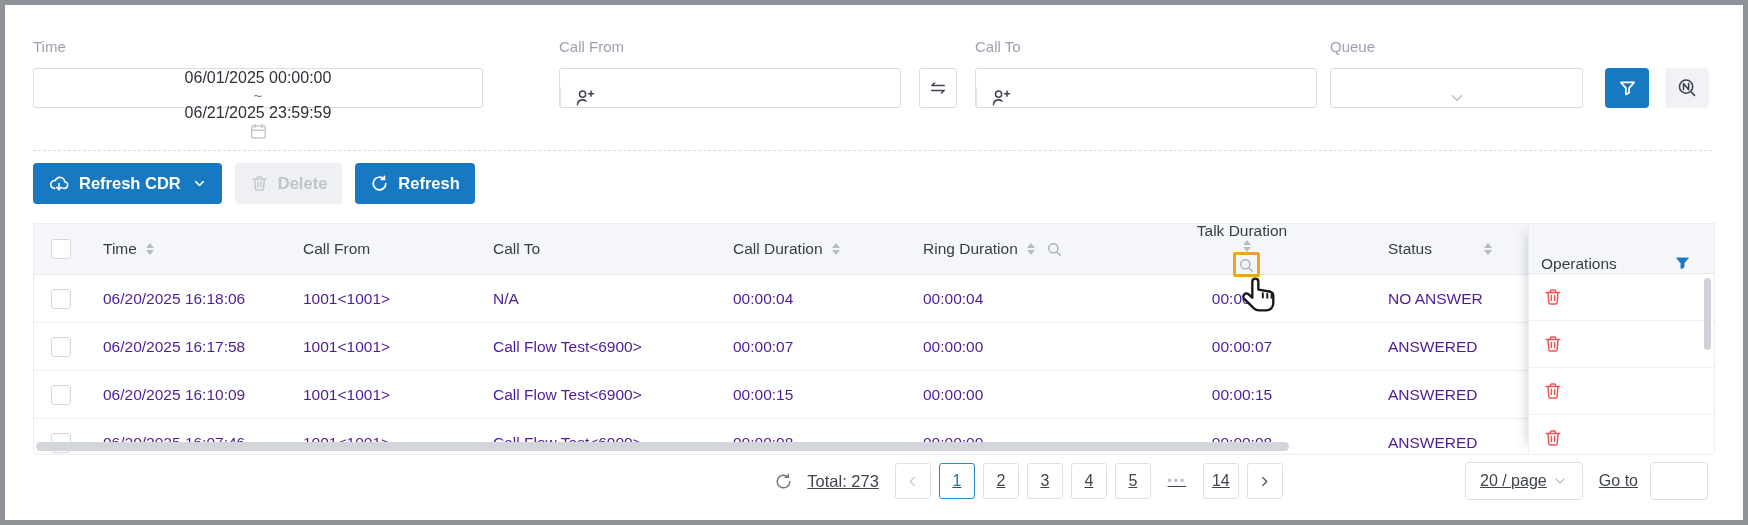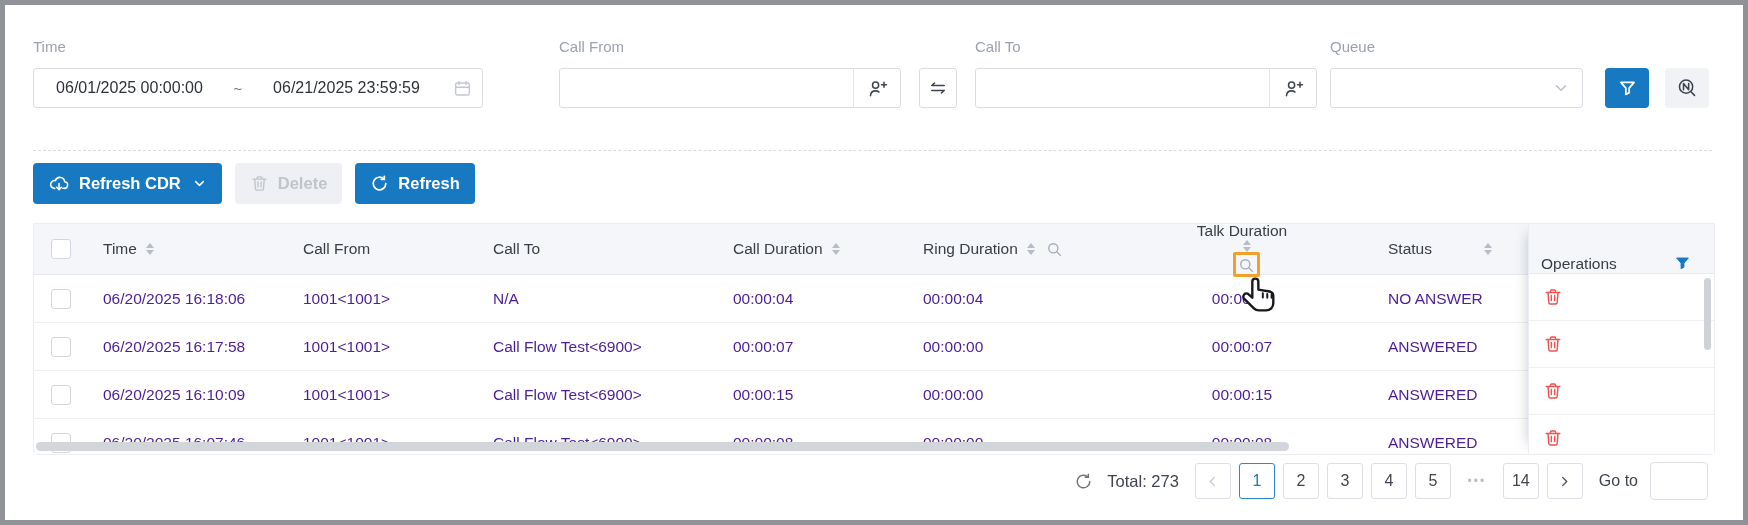--- a/index.html
+++ b/index.html
@@ -3,21 +3,21 @@
 <meta charset="utf-8">
 <style>
   html,body{margin:0;padding:0;}
   body{width:1748px;height:525px;position:relative;background:#fff;overflow:hidden;
        font-family:"Liberation Sans", sans-serif;color:#2e333a;}
   .frame{position:absolute;inset:0;border:5px solid #8f9397;pointer-events:none;z-index:50;}
   
   .fgroup{position:absolute;top:38px;}
   .lbl{display:block;color:#9aa2ae;font-size:15px;margin-bottom:13px;}
   .box{border:1px solid #d9dde3;border-radius:3px;background:#fff;box-sizing:border-box;}
-  .finput{height:40px;display:flex;align-items:center;}
+  .finput{height:40px;display:flex;align-items:center;flex-direction:column;}
   #fg-time{left:33px;width:450px;}
   .dr{flex:1;text-align:center;font-size:16px;color:#2e3238;}
   .tilde{width:26px;text-align:center;color:#6b7078;font-size:15px;}
   .cal{width:40px;display:flex;align-items:center;justify-content:center;color:#c3c8cf;}
   #fg-from{left:559px;width:342px;}
   #fg-to{left:975px;width:342px;}
   .tin{flex:1;border:none;outline:none;font-size:16px;padding:0 10px;min-width:0;background:transparent;
        font-family:"Liberation Sans", sans-serif;}
   .iconsec{width:46px;align-self:stretch;display:flex;align-items:center;justify-content:center;
            border-left:1px solid #e3e6ea;color:#3e4450;cursor:pointer;}
@@ -69,21 +69,21 @@
        border-left:1px solid #eceef1;box-shadow:-10px 0 12px -10px rgba(60,70,90,.28);}
   .ops-header{height:50px;background:#f4f6f9;border-bottom:1px solid #e7eaee;display:flex;align-items:flex-end;
               justify-content:space-between;padding:0 22px 0 12px;font-size:15.5px;color:#383e47;box-sizing:border-box;}
   .opfun{color:#1779c2;display:flex;cursor:pointer;}
   .ops-row{height:47px;border-bottom:1px solid #edeff2;display:flex;align-items:center;padding-left:14px;box-sizing:border-box;}
   .trash{color:#ee5252;display:inline-flex;cursor:pointer;}
   .vbar{position:absolute;top:54px;right:3px;width:7px;height:72px;border-radius:4px;background:#cfd2d7;z-index:6;cursor:pointer;}
   .hbar{position:absolute;bottom:3px;left:2px;width:1253px;height:9px;border-radius:5px;background:#d2d5d9;z-index:6;cursor:pointer;}
   
   .pager{position:absolute;top:462px;left:33px;right:40px;display:flex;align-items:center;
-         justify-content:flex-end;font-size:16px;color:#3f444c;}
+         justify-content:flex-end;font-size:16px;color:#3f444c;text-decoration:underline;}
   .prefresh{color:#6d737b;display:flex;margin-right:14px;cursor:pointer;}
   .total{margin-right:8px;font-size:16.5px;}
   .pbtn{width:36px;height:36px;border:1px solid #dce0e5;border-radius:3px;background:#fff;margin-left:8px;
         display:flex;align-items:center;justify-content:center;font-size:16px;color:#41464e;cursor:pointer;
         font-family:"Liberation Sans", sans-serif;padding:0;}
   .pbtn.prev{color:#c6cad0;}
   .pbtn.next{color:#4a4f57;}
   .pbtn.active{border-color:#2a87cd;color:#1779c2;}
   .pell{width:36px;margin-left:8px;display:flex;align-items:center;justify-content:center;
         color:#b9bec6;font-size:12px;letter-spacing:2px;}
@@ -397,17 +397,25 @@
       </span>
   </button>
   <span id="pages" style="display:contents"><button class="pbtn active">1</button><button class="pbtn">2</button><button class="pbtn">3</button><button class="pbtn">4</button><button class="pbtn">5</button><span class="pell">•••</span><button class="pbtn">14</button></span>
   <button class="pbtn next">
     <span style="display:flex">
         <svg viewBox="0 0 20 20" width="15" height="15" fill="none" stroke="currentColor" stroke-width="1.8" stroke-linecap="round" stroke-linejoin="round">
           <path d="M7.5 4.5L13 10l-5.5 5.5"></path>
         </svg>
       </span>
   </button>
+  <div class="sizer">
+    <span>20 / page</span>
+    <span class="schev">
+        <svg viewBox="0 0 20 20" width="16" height="16" fill="none" stroke="currentColor" stroke-width="1.6" stroke-linecap="round" stroke-linejoin="round">
+          <path d="M5 7.5l5 5 5-5"></path>
+        </svg>
+      </span>
+  </div>
   <span class="gotol">Go to</span>
   <input class="gotoin" value="" style="">
 </div>
 
 <div class="frame"></div>
 
 </body></html>

